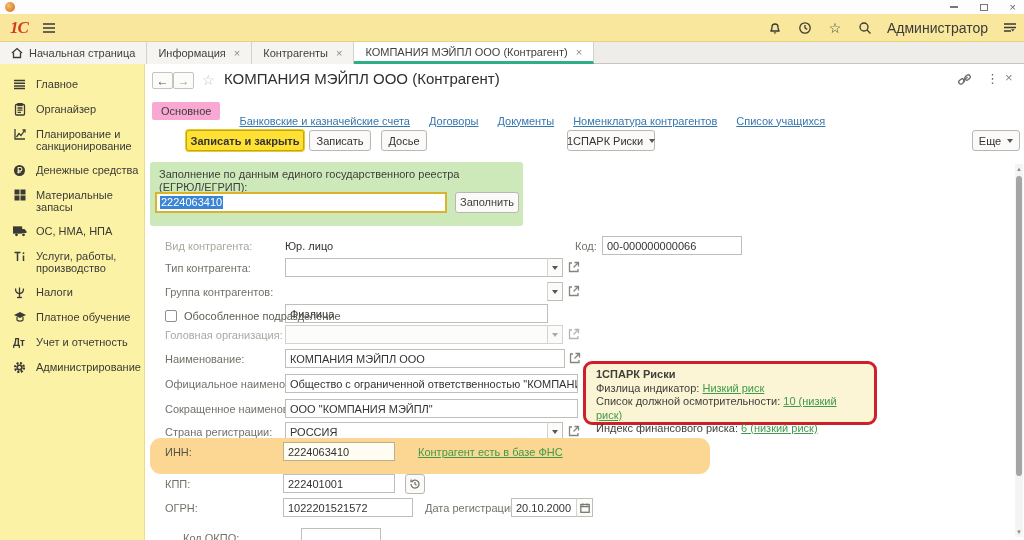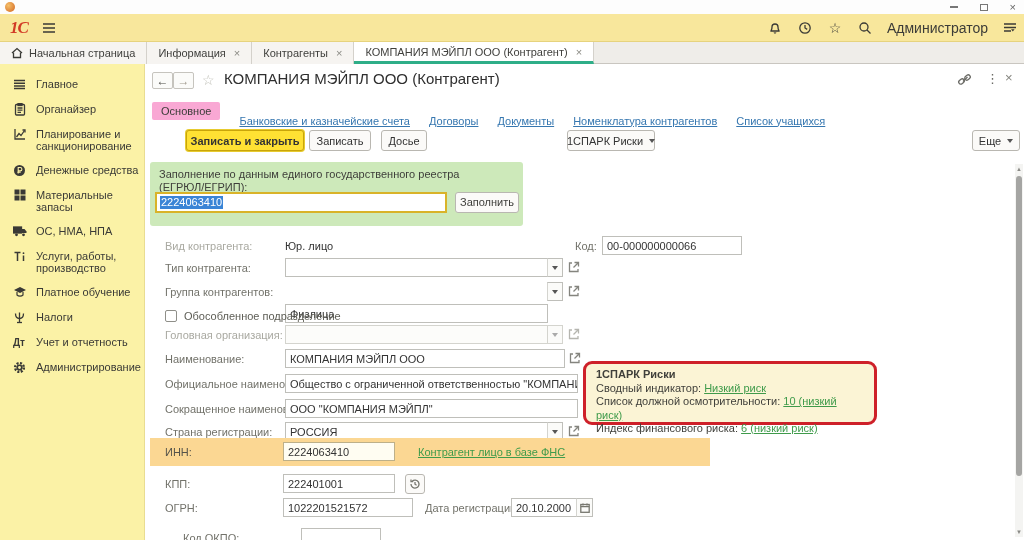--- a/index.html
+++ b/index.html
@@ -73,21 +73,21 @@
   .ddbtn { position:absolute; width:16px; height:19px; border:1px solid #bfbfba; border-left:1px solid #d4d4cf; background:#fbfbf9; display:flex; align-items:center; justify-content:center; }
   .sq-btn { position:absolute; width:20px; height:20px; border:1px solid #b9b7b1; border-radius:3px; background:#fbfaf8; display:flex; align-items:center; justify-content:center; }
   .openic { position:absolute; width:13px; height:13px; display:flex; }
   .cb { position:absolute; left:20px; width:12px; height:12px; border:1px solid #8f8f89; background:#fff; border-radius:2px; }
 
   
   .spark { position:absolute; left:438px; top:297px; width:294px; height:64px; background:#fbf4d5; border:3px solid #ce2029; border-radius:9px; padding:4px 10px; line-height:13.5px; color:#3f3f3a; }
   .greenlink { color:#3f9b4b; text-decoration:underline; cursor:pointer; }
 
   
-  .innband { position:absolute; left:5px; top:374px; width:560px; height:28px; background:#fbd793; }
+  .innband { position:absolute; left:5px; top:374px; width:560px; height:36px; background:#fbd793;border-radius:11px; }
 
   
   .scroll { position:absolute; right:1px; top:100px; bottom:3px; width:8px; background:#f4f4f2; }
   .scroll .thumb { position:absolute; left:1px; right:1px; top:12px; height:300px; background:#a5a5a3; border-radius:3px; }
   .scroll .arr { position:absolute; left:0; width:8px; text-align:center; font-size:6px; color:#8a8a86; line-height:6px; }
 </style>
 </head>
 <body>
 
 <div class="titlebar">
@@ -229,36 +229,36 @@
         <svg class="ic" width="13" height="13" viewBox="0 0 13 13">
           <path d="M1.5 2.5 h6 M4.5 2.5 V11" stroke-width="1.5"></path>
           <path d="M10.5 5.5 V11" stroke-width="1.5"></path>
           <circle cx="10.5" cy="3.2" r="0.9" fill="#3a3a36" stroke="none"></circle>
         </svg>
       </span>
     <span>Услуги, работы, производство</span>
   </div>
   <div class="sb-item">
     <span class="sbic">
-        <svg width="14" height="12" viewBox="0 0 14 12">
-          <polygon points="7,1 13,4 7,7 1,4" fill="#3a3a36"></polygon>
-          <path d="M4 6 v3 c1.5 1.4 4.5 1.4 6 0 V6" fill="none" stroke="#3a3a36" stroke-width="1.2"></path>
-        </svg>
-      </span>
-    <span>Платное обучение</span>
-  </div>
-  <div class="sb-item">
-    <span class="sbic">
         <svg class="ic" width="13" height="13" viewBox="0 0 13 13">
           <path d="M6.5 1.5 V11"></path>
           <path d="M2.5 2.5 c0 4 1.5 5 4 5 M10.5 2.5 c0 4 -1.5 5 -4 5"></path>
           <path d="M4 11.5 h5"></path>
         </svg>
       </span>
     <span>Налоги</span>
+  </div>
+  <div class="sb-item">
+    <span class="sbic">
+        <svg width="14" height="12" viewBox="0 0 14 12">
+          <polygon points="7,1 13,4 7,7 1,4" fill="#3a3a36"></polygon>
+          <path d="M4 6 v3 c1.5 1.4 4.5 1.4 6 0 V6" fill="none" stroke="#3a3a36" stroke-width="1.2"></path>
+        </svg>
+      </span>
+    <span>Платное обучение</span>
   </div>
   <div class="sb-item">
     <span class="sbic">
         <svg width="14" height="12" viewBox="0 0 14 12">
           <text x="0" y="10" font-size="10" font-weight="bold" fill="#3a3a36" font-family="Liberation Sans, DejaVu Sans, sans-serif">Дт</text>
         </svg>
       </span>
     <span>Учет и отчетность</span>
   </div>
   <div class="sb-item">
@@ -436,39 +436,39 @@
       <svg class="ic" width="12" height="12" viewBox="0 0 12 12" style="stroke:#84847e">
           <path d="M4 2 H1.5 V10.5 H10 V8"></path>
           <path d="M5.5 6.5 L10.5 1.5 M6.5 1.5 h4 v4"></path>
         </svg>
       </span>
   </div>
 
   <div class="spark">
     <div style="font-weight:bold;">1СПАРК Риски</div>
     <div>
-      <span>Сводный индикатор:</span>
+      <span>Физлица индикатор:</span>
       <span class="greenlink">Низкий риск</span>
     </div>
     <div>
       <span>Список должной осмотрительности:</span>
       <span class="greenlink">10 (низкий риск)</span>
     </div>
     <div>
       <span>Индекс финансового риска:</span>
       <span class="greenlink">6 (низкий риск)</span>
     </div>
   </div>
 
   <div class="innband">
     <span style="position:absolute; left:15px; top:8px; color:#55534a;">ИНН:</span>
     <div class="inp" style="left:133px; top:4px; width:112px; background:#fffdf2; border-color:#bdb089;">
         <span>2224063410</span>
       </div>
-    <span class="greenlink" style="position:absolute; left:268px; top:8px;">Контрагент лицо в базе ФНС</span>
+    <span class="greenlink" style="position:absolute; left:268px; top:8px;">Контрагент есть в базе ФНС</span>
   </div>
 
   <div class="row" style="top:410px; left:0; right:0;">
     <span class="lbl">КПП:</span>
     <div class="inp" style="left:138px; width:112px;">
         <span>222401001</span>
       </div>
     <div class="sq-btn" style="left:260px;">
       <svg class="ic" width="12" height="12" viewBox="0 0 12 12" style="stroke:#77776f">
           <path d="M2 6 a4 4 0 1 0 1.2-2.8"></path>

